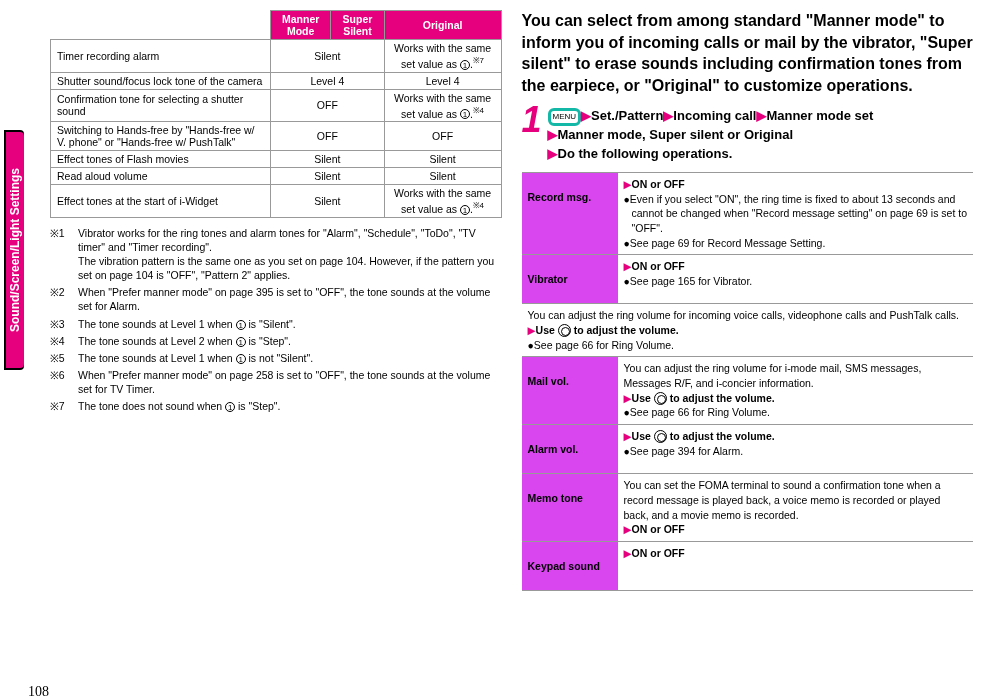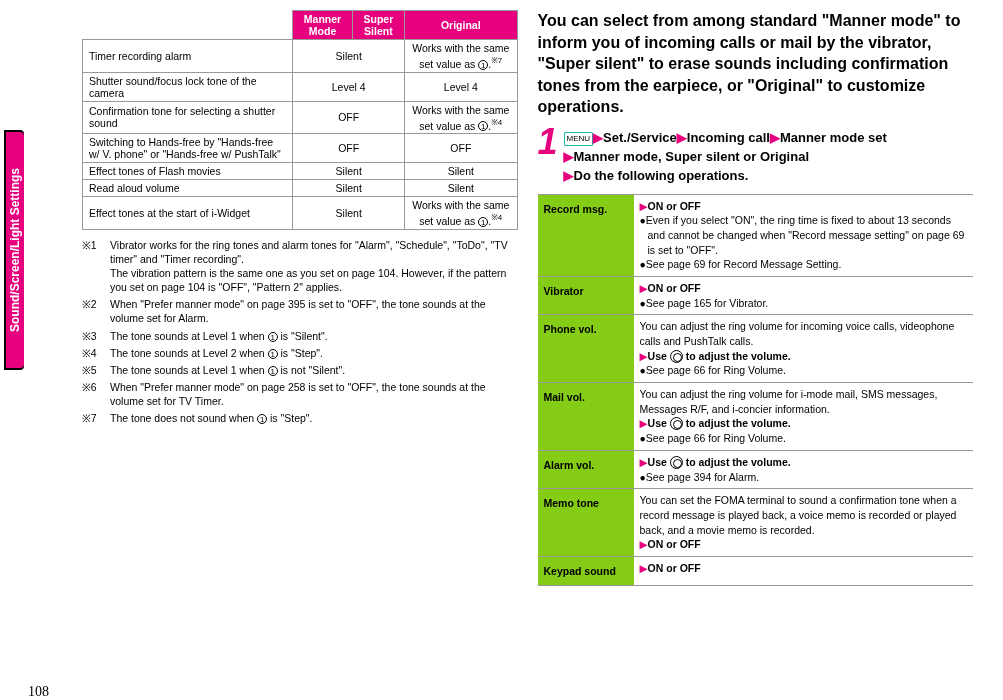--- a/index.html
+++ b/index.html
@@ -9,21 +9,20 @@
     width: 1003px;
     height: 700px;
     position: relative;
     color: #000;
     background: #fff;
   }
   .page {
     display: flex;
     gap: 20px;
     padding: 10px 30px 10px 50px;
-    margin-left: 32px;
   }
   .col {
     flex: 1;
     min-width: 0;
   }
   .side-tab {
     position: absolute;
     left: 4px;
     top: 130px;
     width: 20px;
@@ -123,22 +122,22 @@
     font-style: italic;
   }
   .step-body {
     font-size: 13px;
     font-weight: bold;
     line-height: 1.45;
     padding-top: 3px;
   }
   .menu-key {
     display: inline-block;
-    border: 1px solid #14b8a6;
-    border-radius: 1px;
+    border: 3px solid #14b8a6;
+    border-radius: 6px;
     font-size: 8px;
     padding: 0 2px;
     font-weight: normal;
     vertical-align: 1px;
   }
   .tri {
     color: #e6007e;
   }
 
   
@@ -146,23 +145,23 @@
     width: 100%;
     font-size: 10.5px;
     border-top: 1px solid #999;
   }
   .ops-row {
     display: flex;
     border-bottom: 1px solid #999;
   }
   .ops-label {
     flex: 0 0 96px;
-    background: #84cc16;
-    font-weight: bold;
-    padding: 8px 6px;
+    background: #d946ef;
+    font-weight: bold;
+    padding: 18px 6px;
   }
   .ops-body {
     flex: 1;
     padding: 4px 6px;
     line-height: 1.4;
   }
   .ops-body .sub {
     padding-left: 8px;
     text-indent: -8px;
   }
@@ -286,21 +285,21 @@
         </div>
       </div>
   </div>
 
   <div class="col">
     <div class="intro">You can select from among standard "Manner mode" to inform you of incoming calls or mail by the vibrator, "Super silent" to erase sounds including confirmation tones from the earpiece, or "Original" to customize operations.</div>
 
     <div class="step">
       <div class="step-num">1</div>
       <div class="step-body">
-        <span class="menu-key">MENU</span><span class="tri">▶</span><span>Set./Service</span><span class="tri">▶</span><span>Incoming call</span><span class="tri">▶</span><span>Manner mode set</span><br>
+        <span class="menu-key">MENU</span><span class="tri">▶</span><span>Set./Pattern</span><span class="tri">▶</span><span>Incoming call</span><span class="tri">▶</span><span>Manner mode set</span><br>
         <span class="tri">▶</span><span>Manner mode, Super silent or Original</span><br>
         <span class="tri">▶</span><span>Do the following operations.</span>
       </div>
     </div>
 
     <div class="ops" id="ops">
         <div class="ops-row">
           <div class="ops-label">Record msg.</div>
           <div class="ops-body">
             <div><span class="tri">▶</span><b>ON or OFF</b></div>
@@ -309,21 +308,20 @@
           </div>
         </div>
         <div class="ops-row">
           <div class="ops-label">Vibrator</div>
           <div class="ops-body">
             <div><span class="tri">▶</span><b>ON or OFF</b></div>
             <div class="sub">●See page 165 for Vibrator.</div>
           </div>
         </div>
         <div class="ops-row">
-          <div class="ops-label">Phone vol.</div>
           <div class="ops-body">
             <div>You can adjust the ring volume for incoming voice calls, videophone calls and PushTalk calls.</div>
             <div><span class="tri">▶</span><b>Use </b><span class="circled"></span><b> to adjust the volume.</b></div>
             <div class="sub">●See page 66 for Ring Volume.</div>
           </div>
         </div>
         <div class="ops-row">
           <div class="ops-label">Mail vol.</div>
           <div class="ops-body">
             <div>You can adjust the ring volume for i-mode mail, SMS messages, Messages R/F, and i-concier information.</div>

